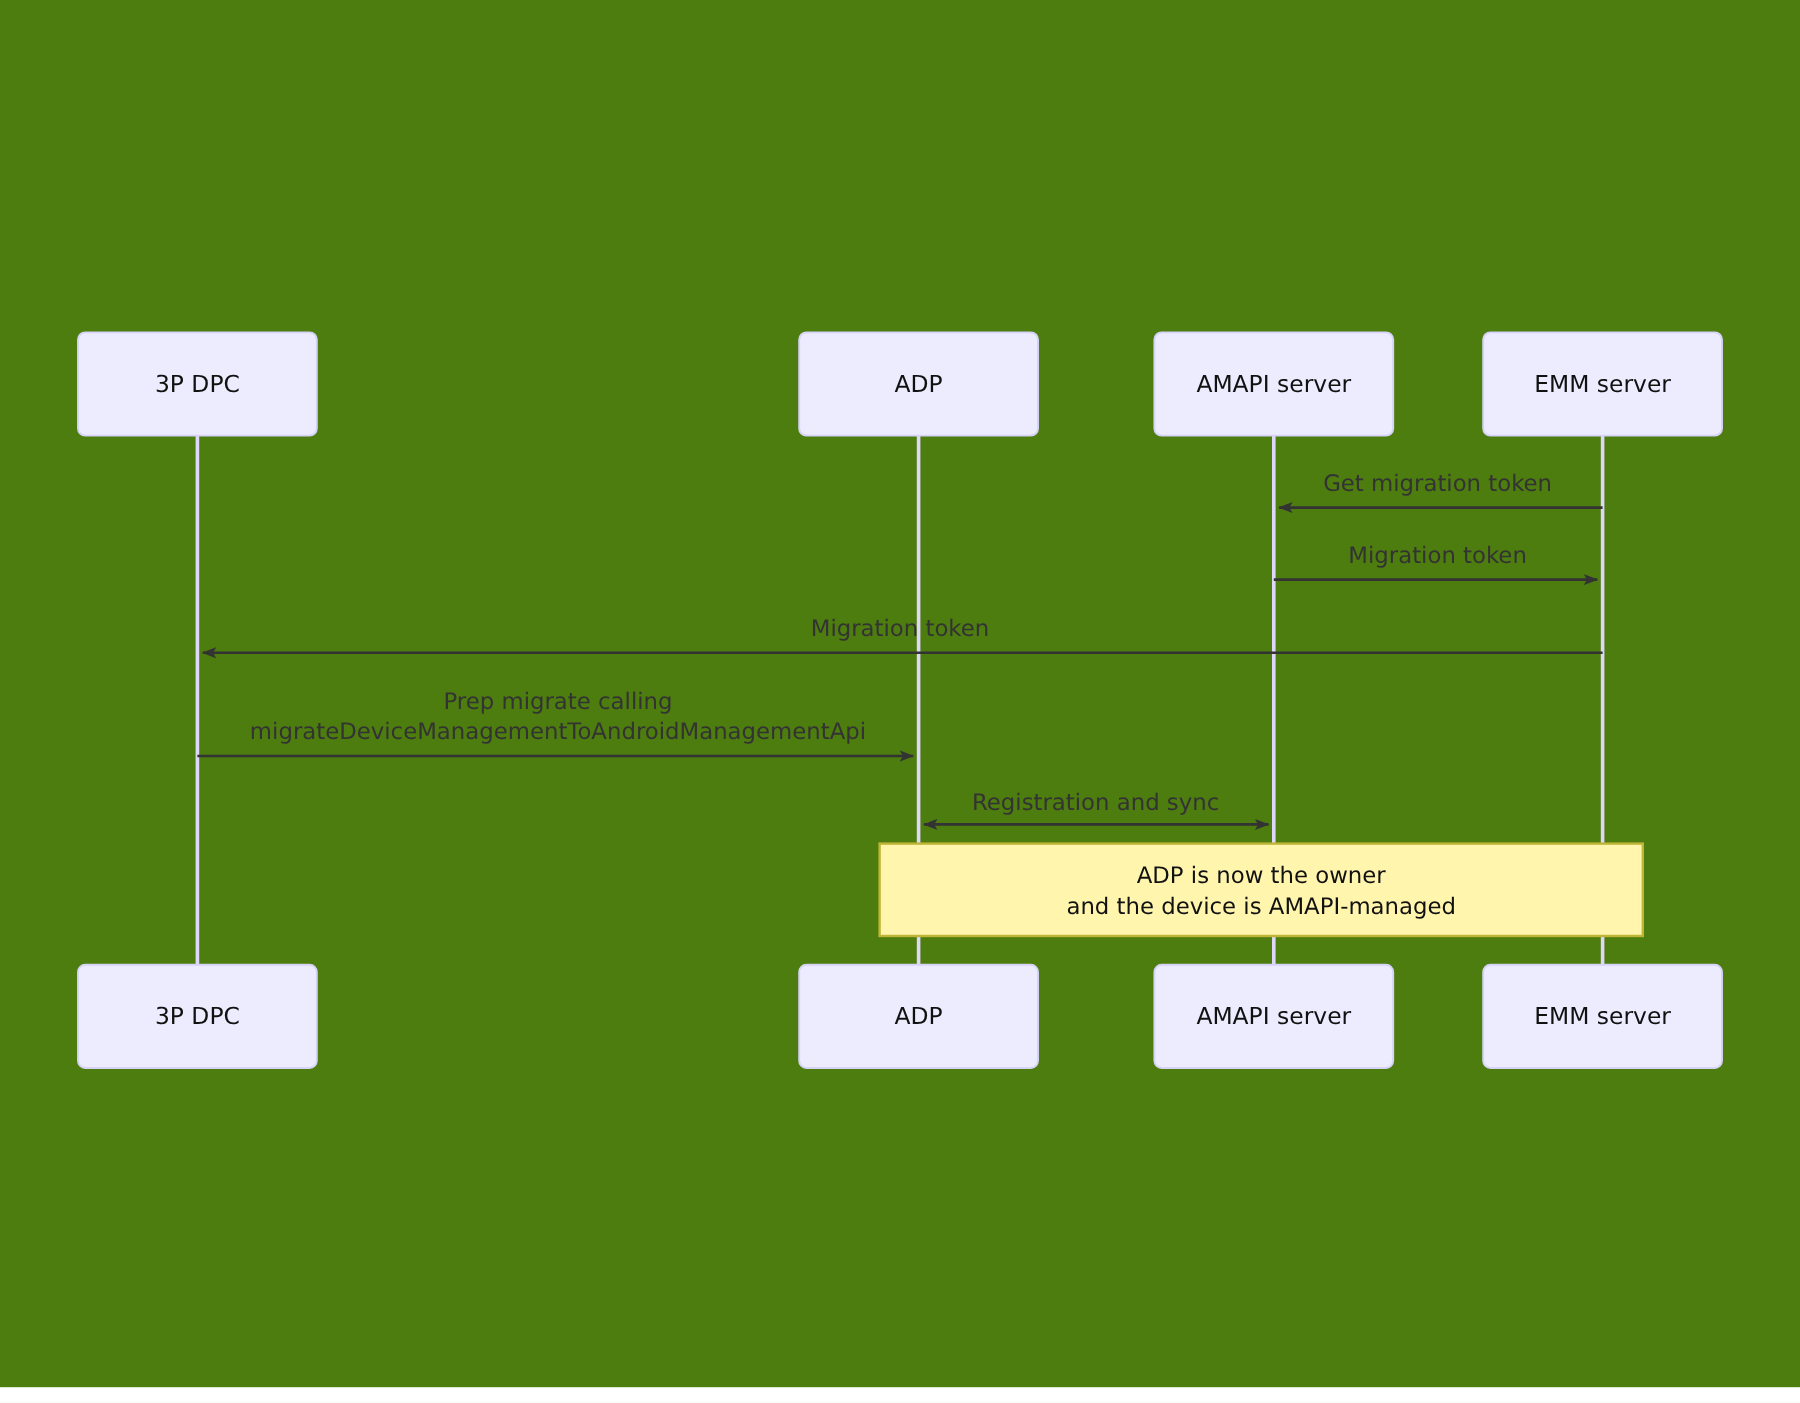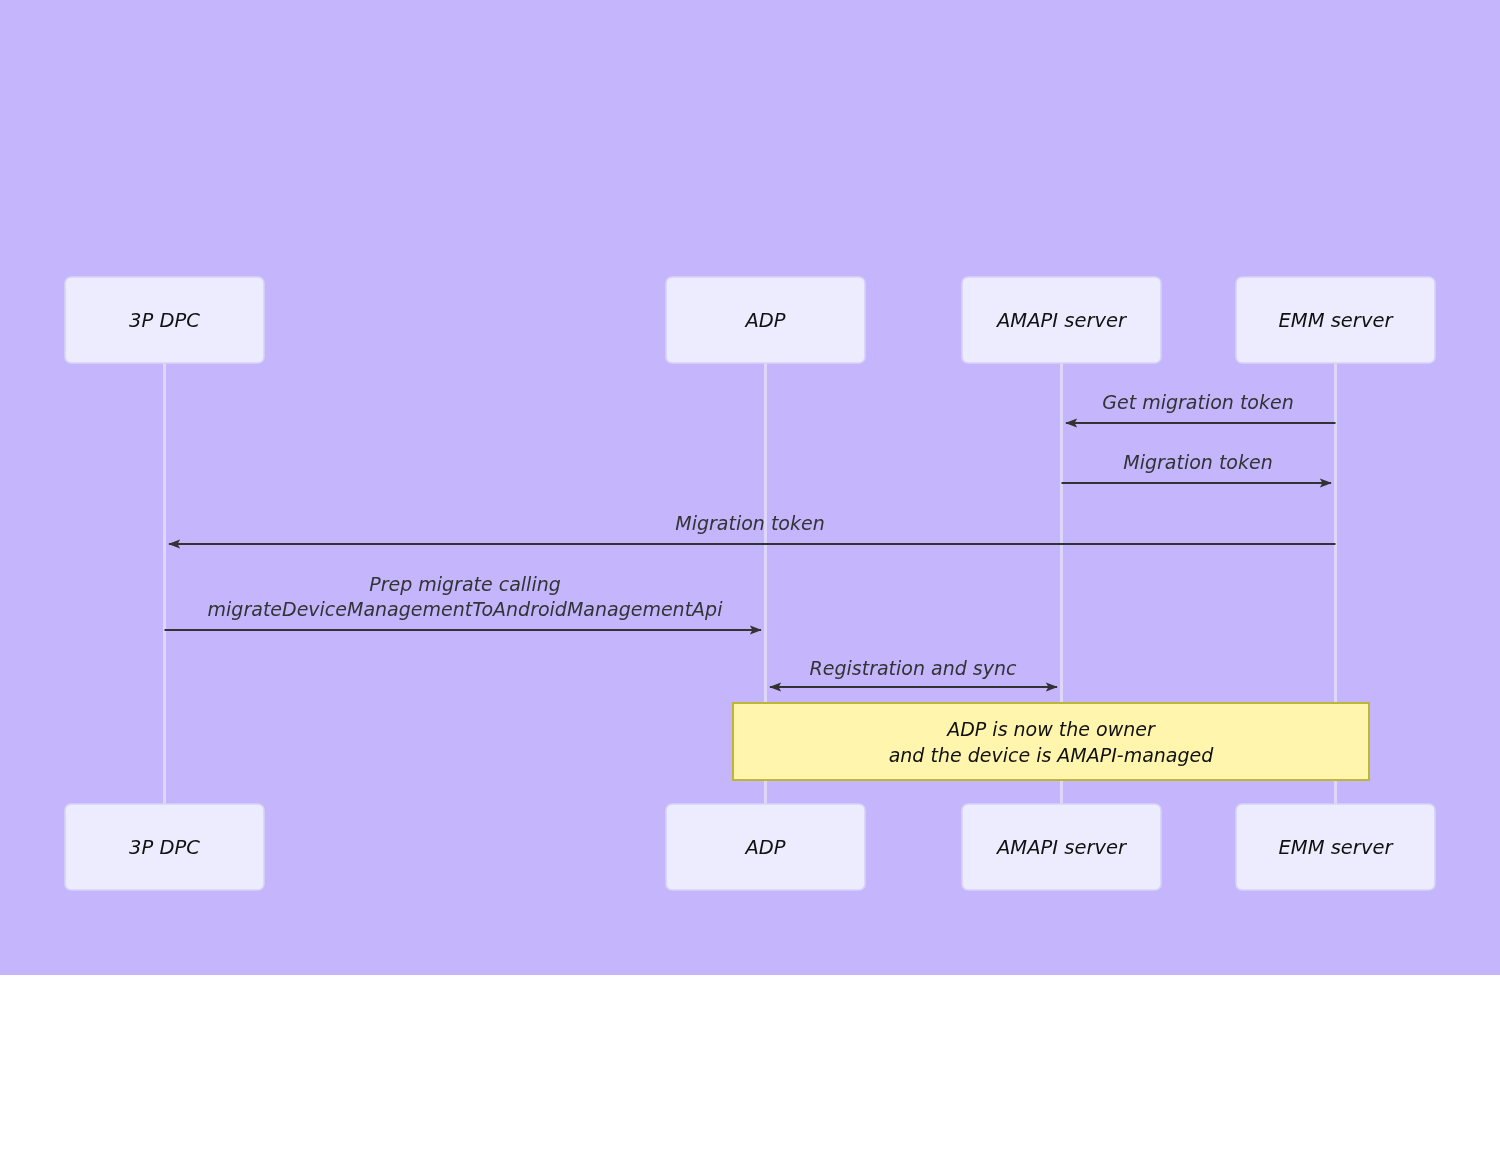--- a/index.html
+++ b/index.html
@@ -10,23 +10,22 @@
   }
   body {
     width: 1500px;
     height: 1169px;
     font-family: "DejaVu Sans", sans-serif;
     overflow: hidden;
   }
   #diagram-root {
     position: relative;
     width: 1500px;
-    height: 975px;
-    background: #c4b5fd;
-    font-style: italic;
+    height: 1156px;
+    background: #4d7c0f;
   }
   svg.diagram-canvas {
     position: absolute;
     left: 0;
     top: 0;
     width: 1500px;
     height: 1169px;
     display: block;
   }
   .participant-box rect {

